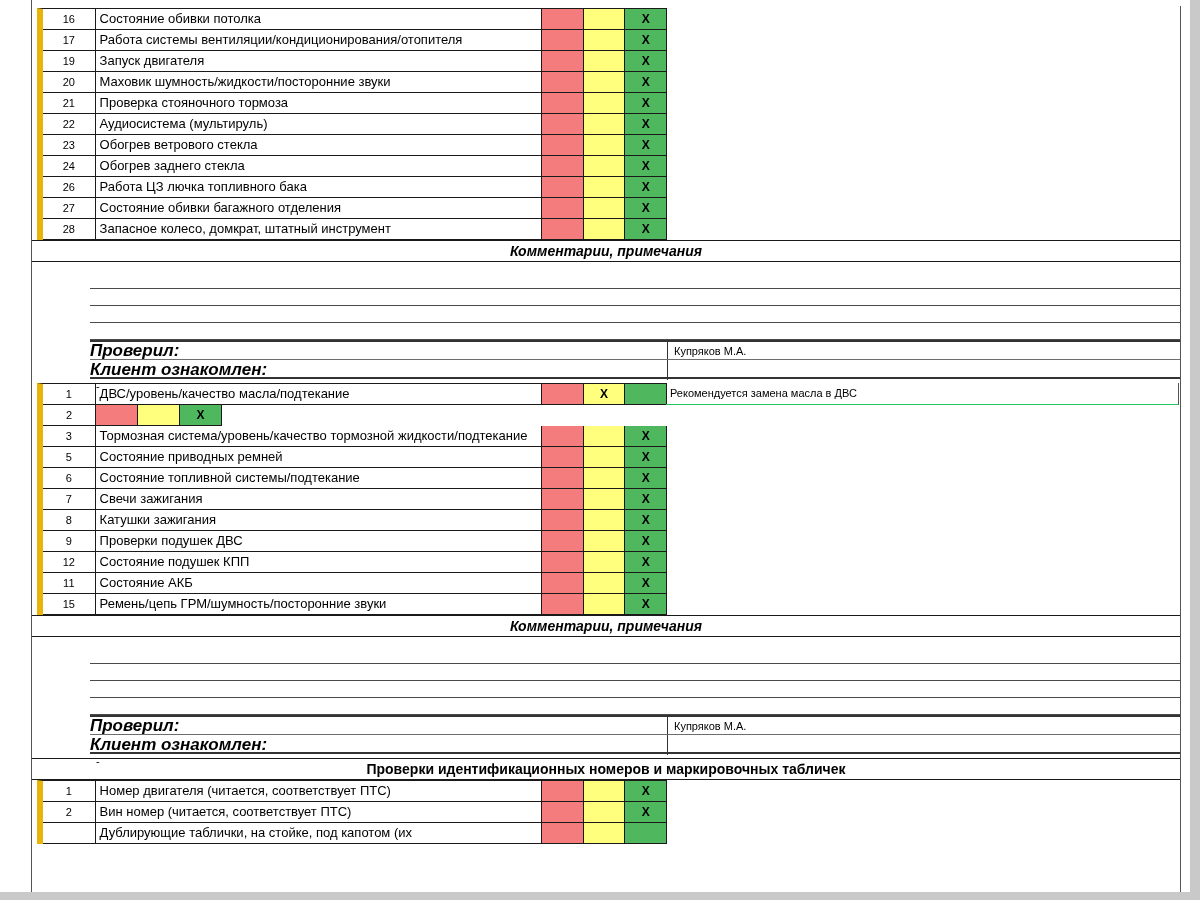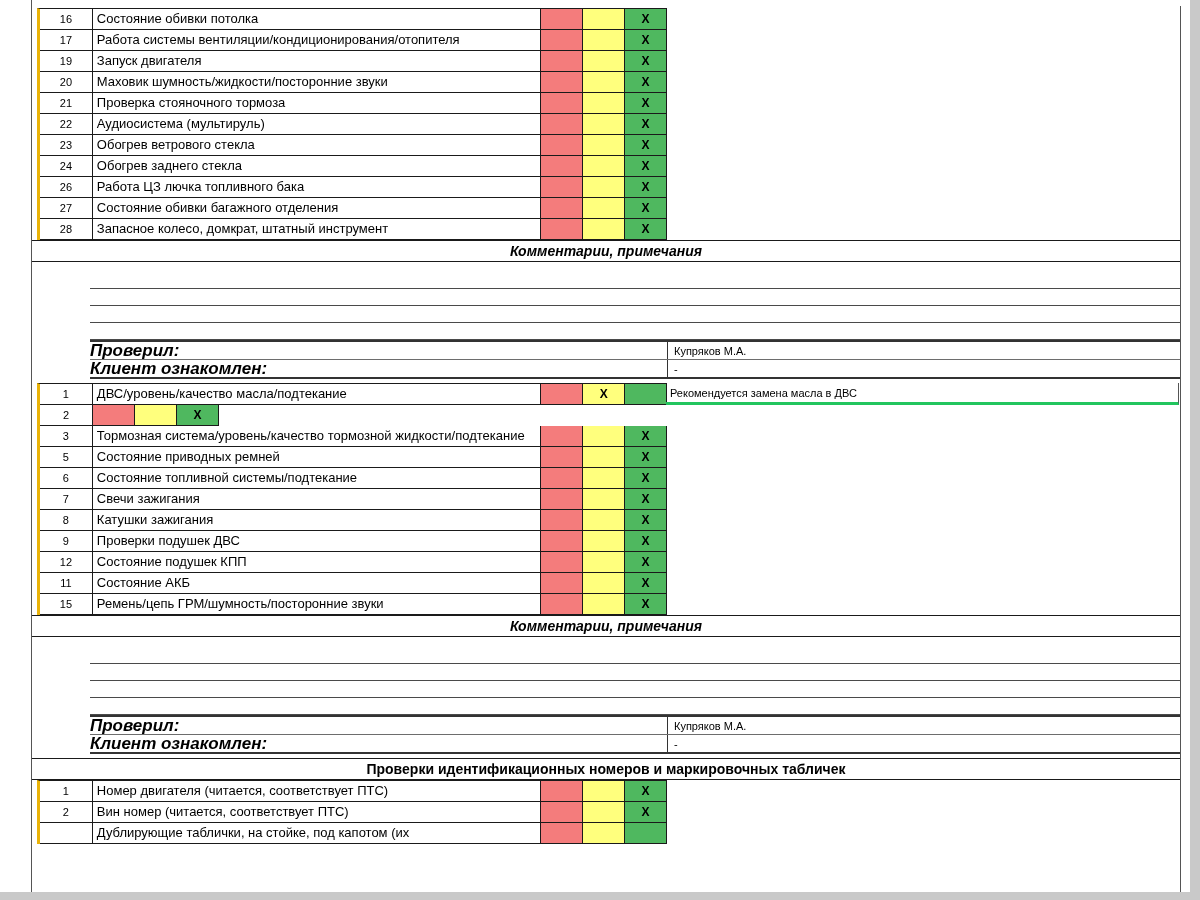--- a/index.html
+++ b/index.html
@@ -8,47 +8,47 @@
     background:#ffffff; font-family:"Liberation Sans", sans-serif; color:#000;
   }
   .strip-right  { position:absolute; left:1190px; top:0; width:10px; height:900px; background:#c9c9c9; }
   .strip-bottom { position:absolute; left:0; top:892px; width:1200px; height:8px; background:#c9c9c9; }
   .page-left-line  { position:absolute; left:31px; top:0;   width:1px; height:892px; background:#555; }
   .page-right-line { position:absolute; left:1180px; top:6px; width:1px; height:886px; background:#555; }
 
   .sheet { position:absolute; left:32px; top:8px; width:1148px; }
 
   
-  .check-table { margin-left:5px; width:630px; border-top:1px solid #1a1a1a; border-left:3px solid #eab308; box-sizing:border-box; }
+  .check-table { margin-left:5px; width:630px; border-top:1px solid #1a1a1a; border-left:6px solid #eab308; box-sizing:border-box; }
   .crow { display:flex; min-height:21px; align-items:stretch; }
   .cell { border-right:1px solid #1a1a1a; border-bottom:1px solid #1a1a1a; box-sizing:border-box; }
   .num  { width:53px; display:flex; align-items:center; justify-content:center; font-size:11px; }
   .lbl  { width:450px; padding:2px 4px; font-size:13px; line-height:16px; display:flex; align-items:center; }
   .st   { width:42px; display:flex; align-items:center; justify-content:center; font-weight:bold; font-size:12px; }
 
   
   .sec-header { height:20px; line-height:20px; text-align:center; font-weight:bold; font-size:14px;
                 border-top:1px solid #1a1a1a; border-bottom:1px solid #1a1a1a; background:#fff; }
   .sec-header.italic { font-style:italic; }
 
   
   .c-gap  { height:10px; }
   .c-line { margin-left:58px; height:16px; border-bottom:1px solid #4a4a4a; }
   .sign-row { margin-left:58px; display:flex; height:17px; align-items:stretch; border-bottom:1px solid #6d6d6d; }
   .sign-row-top { border-top:2px solid #333; }
-  .sign-row-bot { border-bottom:2px solid #333; }
+  .sign-row-bot { border-bottom:2px solid #333;flex-direction:column; }
   .sign-label { width:578px; font-size:17px; font-weight:bold; font-style:italic;
                 border-right:1px solid #333; display:flex; align-items:center; box-sizing:border-box; }
   .sign-value { padding-left:6px; font-size:11px; display:flex; align-items:center; }
 
   .blk-gap { height:4px; }
 
   .table2-wrap { position:relative; }
   .row1-comment { position:absolute; left:634px; top:0; width:513px; height:22px;
-                  border-bottom:3px solid #22c55e; border-right:1px solid #555; box-sizing:border-box;
+                  border-bottom:1px solid #22c55e; border-right:1px solid #555; box-sizing:border-box;
                   font-size:11px; line-height:21px; padding-left:4px; white-space:nowrap; overflow:hidden; }
 </style>
 </head>
 <body>
 
 <div class="strip-right"></div>
 <div class="strip-bottom"></div>
 <div class="page-left-line"></div>
 <div class="page-right-line"></div>
 

